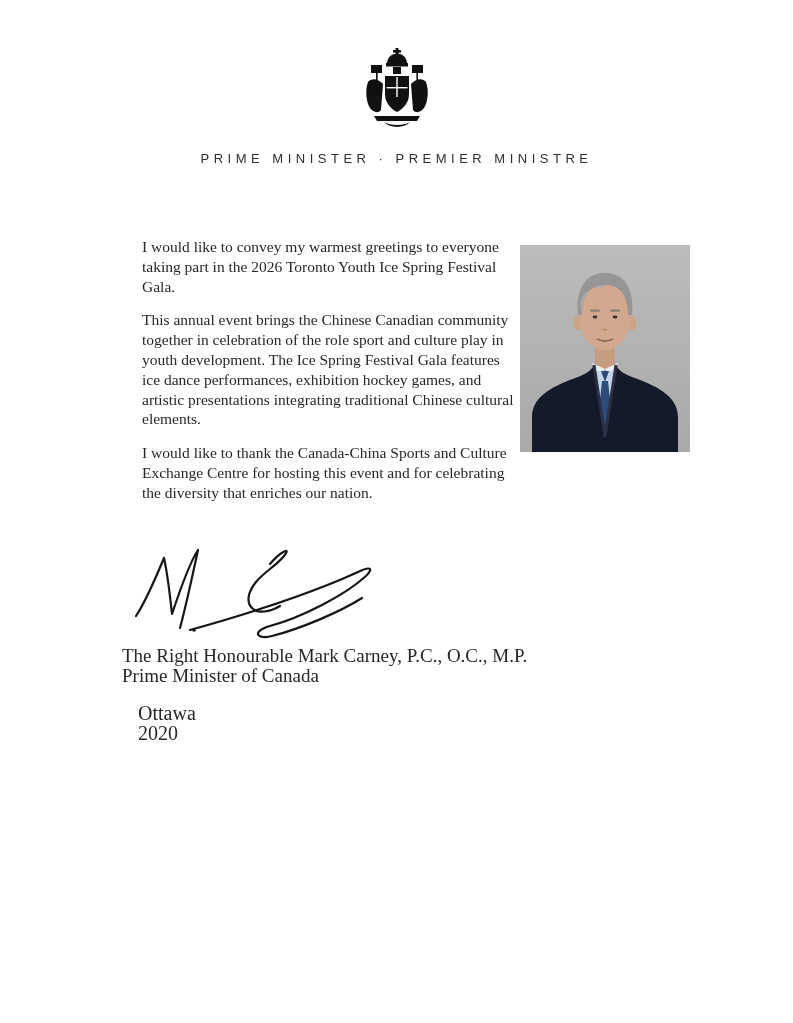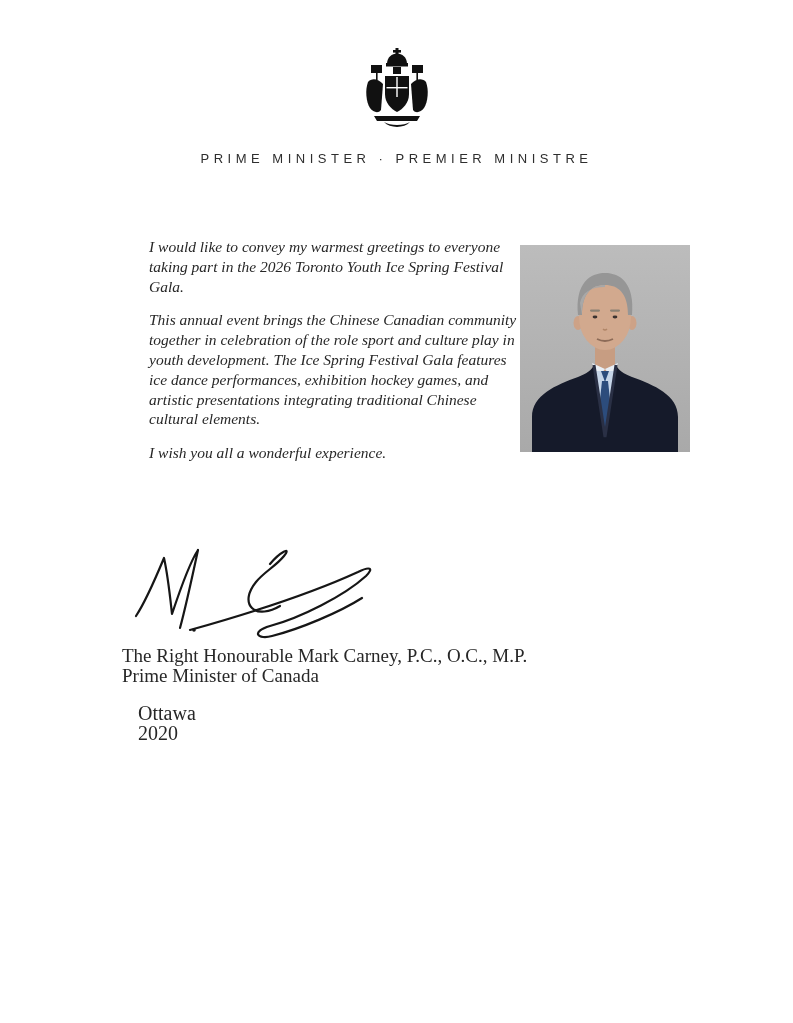--- a/index.html
+++ b/index.html
@@ -23,21 +23,21 @@
     font-size: 13px;
     letter-spacing: 4.5px;
     font-weight: 500;
     color: #2e2e2e;
     white-space: nowrap;
   }
   .letter-body {
     position: absolute; left: 138px; top: 237px; width: 380px;
     font-size: 15.5px; line-height: 19.8px;
   }
-  .letter-body p { margin: 0 0 14px 11px; font-style: italic; }
+  .letter-body p { margin: 0 0 14px 4px; }
   .photo {
     position: absolute; left: 520px; top: 245px;
     width: 170px; height: 207px; line-height: 0;
   }
   .photo svg { width: 170px; height: 207px; }
   .signature {
     position: absolute; left: 130px; top: 542px;
     width: 255px; height: 98px; line-height: 0;
   }
   .signature svg { width: 255px; height: 98px; }
@@ -75,21 +75,21 @@
         <path d="M10,68 L56,68 L53,73 L13,73 Z"></path>
         <path d="M20,74 C26,78 40,78 46,74 C40,80.5 26,80.5 20,74 Z"></path>
       </svg>
     </div>
     <div class="lh-title">PRIME MINISTER · PREMIER MINISTRE</div>
   </div>
 
   <div class="letter-body">
     <p>I would like to convey my warmest greetings to everyone taking part in the 2026 Toronto Youth Ice Spring Festival Gala.</p>
     <p>This annual event brings the Chinese Canadian community together in celebration of the role sport and culture play in youth development. The Ice Spring Festival Gala features ice dance performances, exhibition hockey games, and artistic presentations integrating traditional Chinese cultural elements.</p>
-    <p>I wish you all a wonderful experience.</p>
+    <p>I would like to thank the Canada-China Sports and Culture Exchange Centre for hosting this event and for celebrating the diversity that enriches our nation.</p>
   </div>
 
   <div class="photo">
     <svg viewBox="0 0 170 207" xmlns="http://www.w3.org/2000/svg">
       <defs>
         <linearGradient id="pbg" x1="0" y1="0" x2="0" y2="1">
           <stop offset="0" stop-color="#bcbcbc"></stop>
           <stop offset="1" stop-color="#a9a9a9"></stop>
         </linearGradient>
       </defs>

